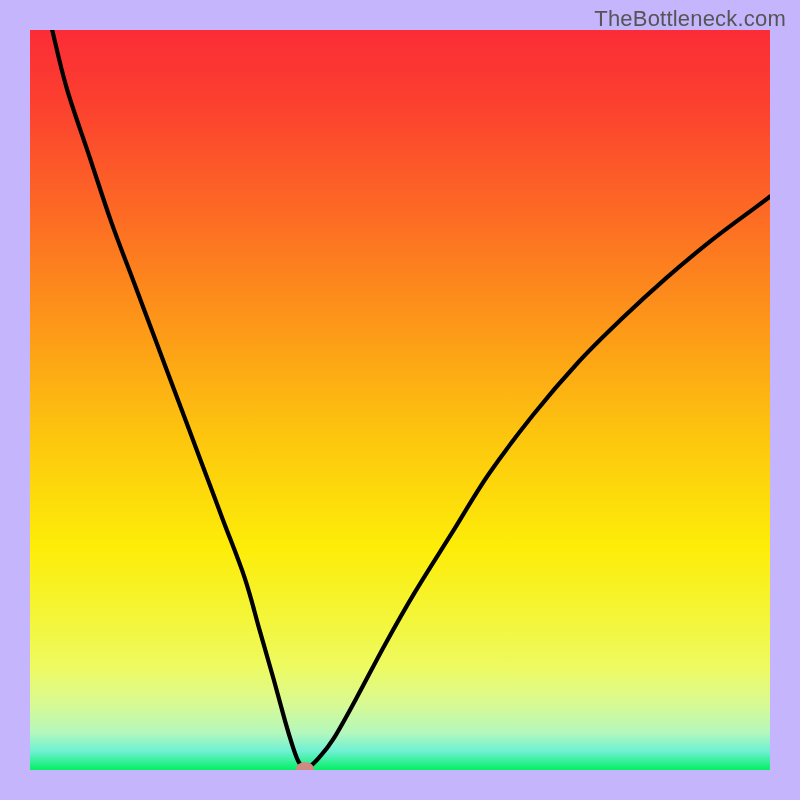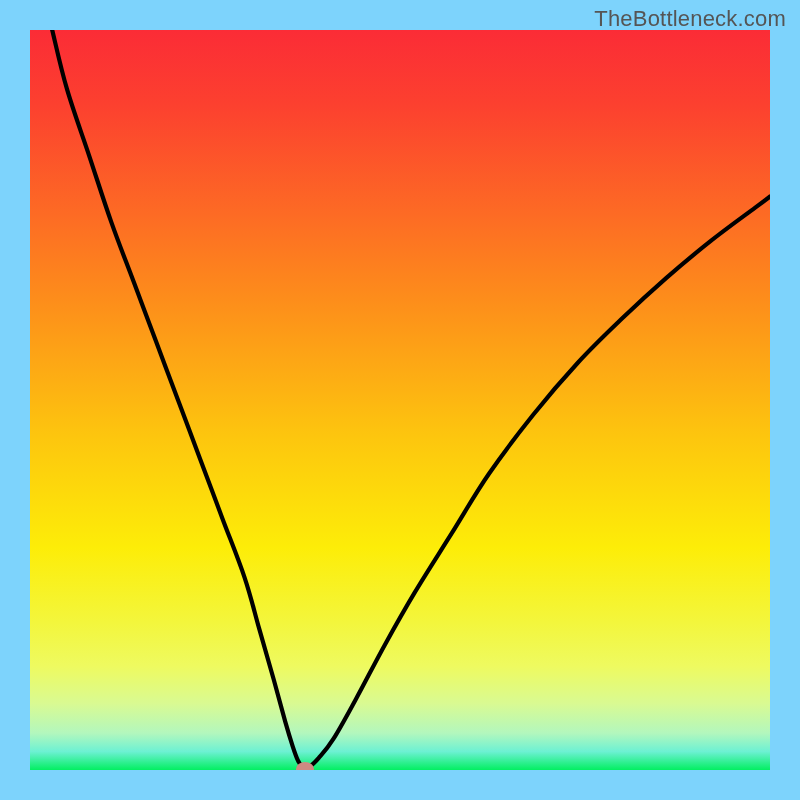--- a/index.html
+++ b/index.html
@@ -8,21 +8,21 @@
     width: 800px;
     height: 800px;
     overflow: hidden;
     font-family: Arial, sans-serif;
     background: #000;
   }
   .container {
     position: relative;
     width: 800px;
     height: 800px;
-    background: #7dd3fc;
+    background: #c4b5fd;
   }
   .watermark {
     position: absolute;
     top: 6px;
     right: 14px;
     color: #555;
     font-size: 22px;
     font-weight: 500;
     z-index: 10;
     letter-spacing: 0.2px;

